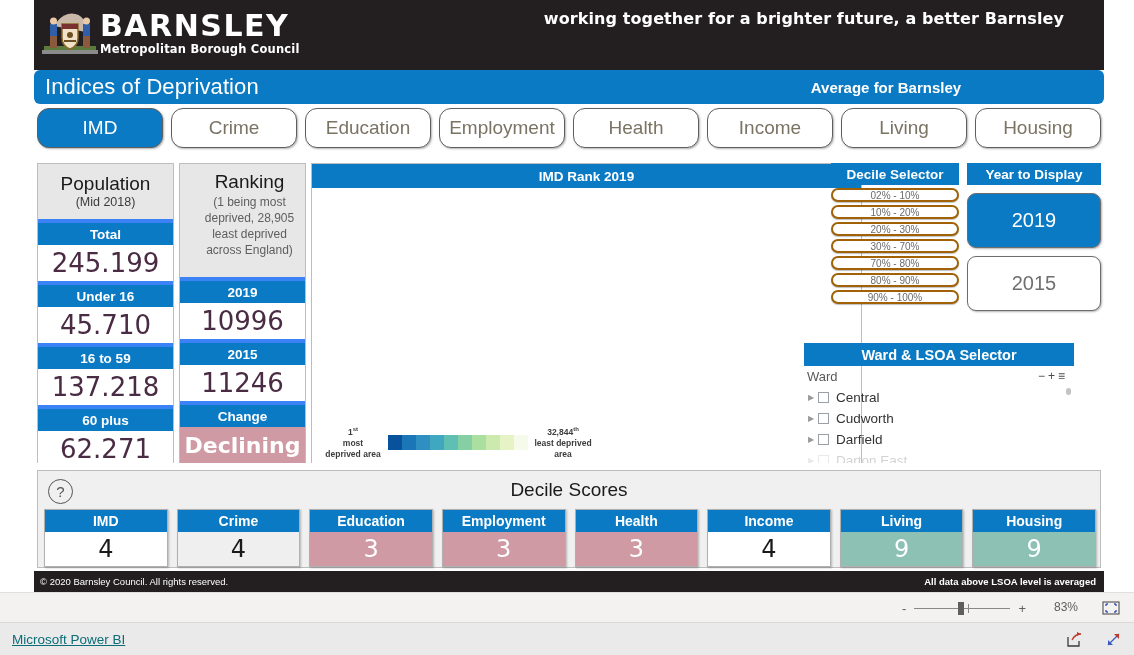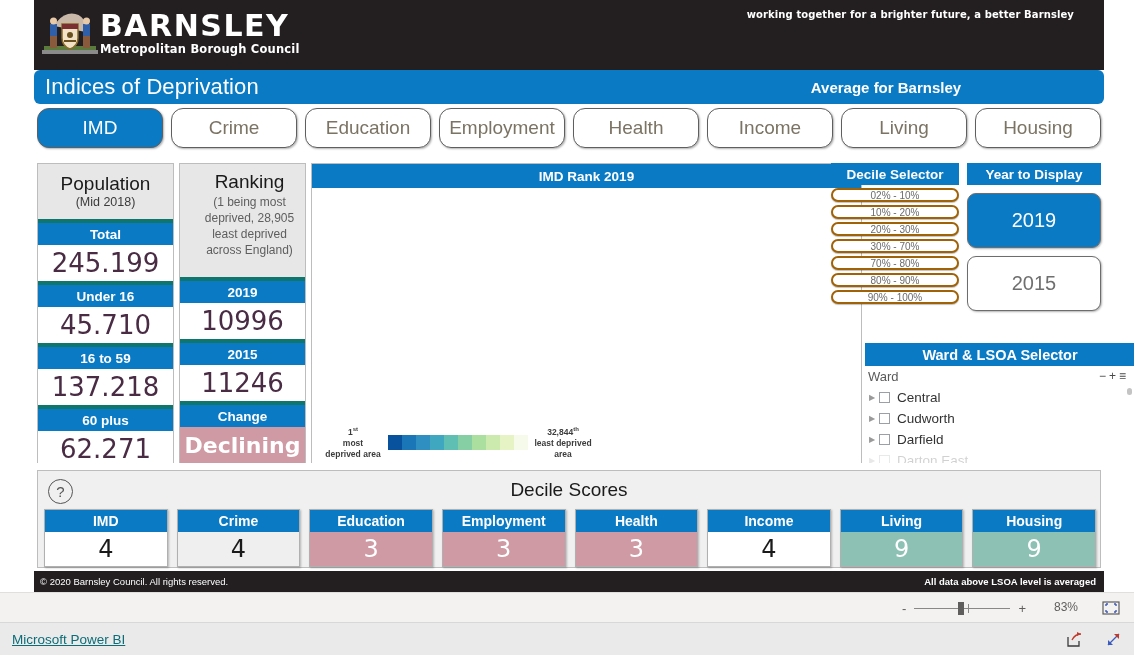--- a/index.html
+++ b/index.html
@@ -37,22 +37,22 @@
     font-size: 30px; font-weight: bold; color: #ffffff;
     letter-spacing: 1.5px; line-height: 32px;
     font-family: "DejaVu Sans", sans-serif;
   }
   .brand-sub {
     font-size: 11.5px; font-weight: bold; color: #ffffff;
     letter-spacing: 0.2px; line-height: 14px;
     font-family: "DejaVu Sans", sans-serif;
   }
   .tagline {
-    position: absolute; right: 30px; top: 9px;
-    font-size: 10px; font-weight: bold; color: #ffffff;
+    position: absolute; right: 40px; top: 9px;
+    font-size: 16px; font-weight: bold; color: #ffffff;
     font-family: "DejaVu Sans", sans-serif;
     letter-spacing: 0.1px;
   }
 
   
   .title-bar {
     position: absolute; left: 0; top: 70px;
     width: 1070px; height: 34px;
     background: #0b7ac4;
     border-radius: 6px;
@@ -82,21 +82,21 @@
     font-size: 19px; color: #7b7364;
     box-shadow: 1px 1px 2px rgba(0,0,0,0.3);
   }
   .tab.sel {
     background: #0b7ac4; border-color: #5f5f5f; color: #ffffff;
   }
 
   
   .card-border {
     border: 1px solid #bdbdbd;
-    background: #0f766e;
+    background: #3b82f6;
   }
 
   
   .pop-card {
     position: absolute; left: 3px; top: 163px;
     width: 137px; height: 300px;
   }
   .pop-head {
     height: 55px; background: #e7e7e7;
     display: flex; flex-direction: column;
@@ -182,21 +182,21 @@
     border: 1.6px solid #6d6d6d; border-radius: 9px;
     background: #ffffff; color: #6f6f6f;
     font-size: 20px;
     display: flex; align-items: center; justify-content: center;
     box-shadow: 1px 1px 2px rgba(0,0,0,0.3);
   }
   .year-btn.sel { background: #0b7ac4; color: #ffffff; }
 
   
   .ward-panel {
-    position: absolute; left: 831px; top: 343px;
+    position: absolute; left: 770px; top: 343px;
     width: 270px; height: 120px; overflow: hidden;
   }
   .ward-head {
     height: 23px; background: #0b7ac4; color: #ffffff;
     font-size: 14.5px; font-weight: bold;
     display: flex; align-items: center; justify-content: center;
   }
   .ward-toolbar {
     position: relative; height: 21px;
     display: flex; align-items: center;

